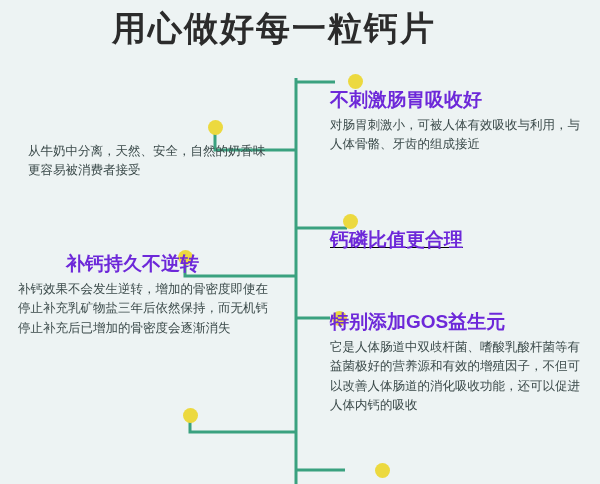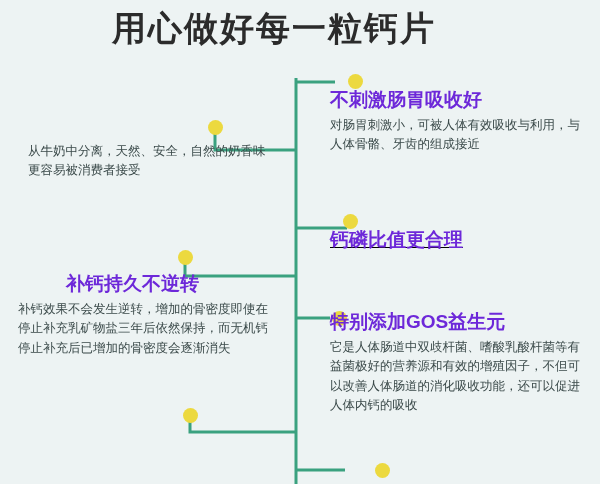--- a/index.html
+++ b/index.html
@@ -106,21 +106,21 @@
 
   <div class="node" style="left:330px; top:88px; width:250px;">
     <div class="node-head">不刺激肠胃吸收好</div>
     <div class="node-body">对肠胃刺激小，可被人体有效吸收与利用，与人体骨骼、牙齿的组成接近</div>
   </div>
 
   <div class="node" style="left:330px; top:228px; width:250px;text-decoration:underline;">
     <div class="node-head">钙磷比值更合理</div>
   </div>
 
-  <div class="node" style="left:18px; top:272px; width:258px;">
+  <div class="node" style="left:18px; top:252px; width:258px;">
     <div class="node-head" style="padding-left:48px;">补钙持久不逆转</div>
     <div class="node-body">补钙效果不会发生逆转，增加的骨密度即使在停止补充乳矿物盐三年后依然保持，而无机钙停止补充后已增加的骨密度会逐渐消失</div>
   </div>
 
   <div class="node" style="left:330px; top:310px; width:258px;">
     <div class="node-head">特别添加GOS益生元</div>
     <div class="node-body">它是人体肠道中双歧杆菌、嗜酸乳酸杆菌等有益菌极好的营养源和有效的增殖因子，不但可以改善人体肠道的消化吸收功能，还可以促进人体内钙的吸收</div>
   </div>
 
   <div class="node" style="left:22px; top:424px; width:254px;">

